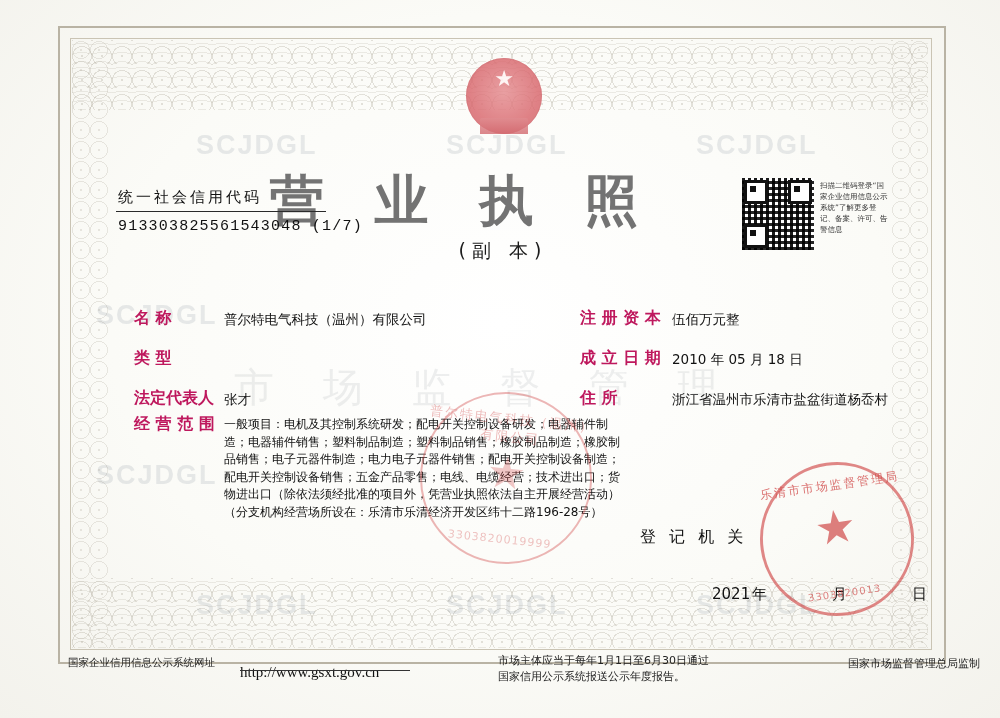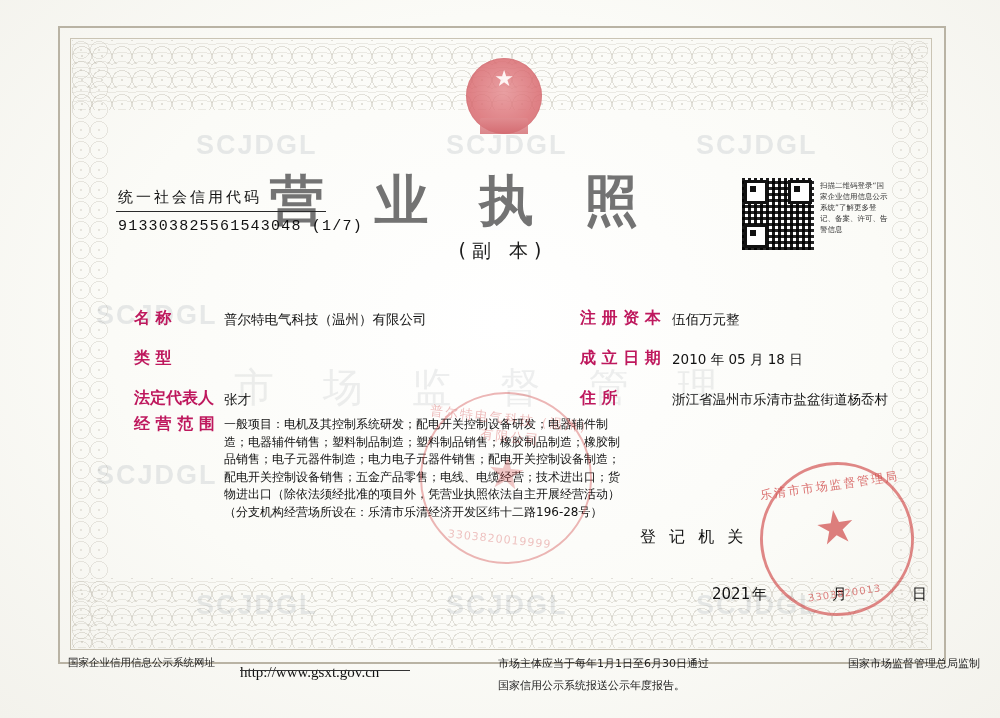--- a/index.html
+++ b/index.html
@@ -333,21 +333,21 @@
     position: absolute;
     left: 240px; top: 670px;
     width: 170px;
     border-bottom: 1px solid #333;
   }
   .footer-center {
     position: absolute;
     left: 498px; top: 653px;
     font-family: "DejaVu Sans", sans-serif;
     font-size: 11px;
-    line-height: 22px;
+    line-height: 16px;
     color: #222;
     white-space: pre-line;
   }
   .footer-right {
     position: absolute;
     left: 808px; top: 656px;
     font-family: "DejaVu Sans", sans-serif;
     font-size: 11px;
     color: #222;
     margin-left: 40px;

